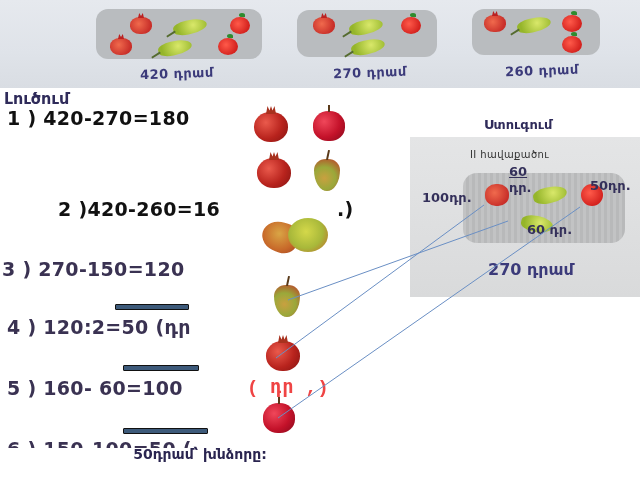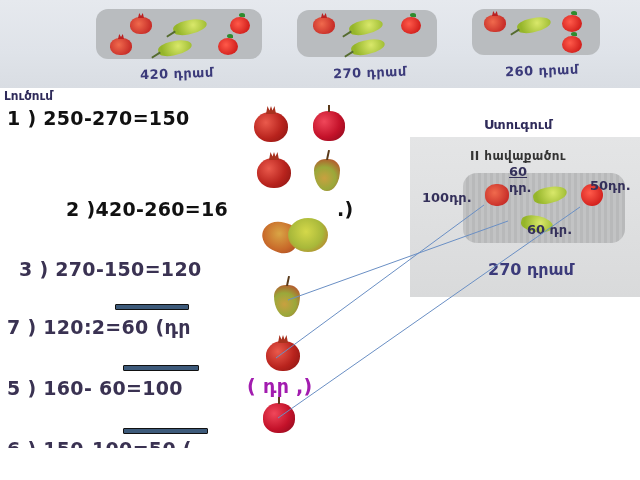--- a/index.html
+++ b/index.html
@@ -37,40 +37,40 @@
     .papl { width: 32px; height: 30px; border-radius: 48% 48% 46% 46%; background: radial-gradient(circle at 35% 35%, #f0475a, #c4122a 55%, #8b0a1d 95%); }
     .papl::before { content:""; position:absolute; left:15px; top:-6px; width:2px; height:7px; background:#5a3a1a; }
     .ppear { width: 26px; height: 32px; border-radius: 45% 45% 50% 50% / 35% 35% 65% 65%; background: radial-gradient(circle at 40% 60%, #c9a040, #9aa83a 45%, #b94a2a 90%); }
     .ppear::before { content:""; position:absolute; left:13px; top:-9px; width:2px; height:10px; background:#5a3a1a; transform: rotate(12deg); }
     .pair-pears { width: 66px; height: 40px; }
     .pair-pears .p1 { position:absolute; left:0; top:4px; width:36px; height:30px; border-radius: 50% 40% 40% 50%; background: radial-gradient(circle at 45% 40%, #d9a545, #c86a2a 60%, #a94822 95%); transform: rotate(18deg); }
     .pair-pears .p2 { position:absolute; left:26px; top:0; width:40px; height:34px; border-radius: 50%; background: radial-gradient(circle at 45% 40%, #d4d84a, #a8b83a 55%, #c06d2a 95%); }
 
     
     .heading-small {
-      font-weight: bold; font-size: 12px; color: #2f2b5a;
+      font-weight: bold; font-size: 16px; color: #2f2b5a;
     }
     .eq {
       font-weight: bold; font-size: 19px; color: #3a3252; white-space: nowrap; letter-spacing: 0.3px;
     }
     .eq.dark { color: #111111; }
     .bar {
       height: 4px; background: #3d5a7a; border: 1px solid #111; border-radius: 1px;
     }
 
     
     .panel {
       left: 410px; top: 137px; width: 230px; height: 160px;
       background: linear-gradient(180deg, #e4e5e6, #d9dadb);
     }
     .panel-basket {
       left: 53px; top: 36px; width: 162px; height: 70px; border-radius: 14px;
       background: repeating-linear-gradient(90deg, #c2c3c4 0 3px, #b8b9ba 3px 6px);
     }
-    .panel-sub { font-size: 12px; color: #333; letter-spacing: 0.4px; font-weight: bold; }
+    .panel-sub { font-size: 10px; color: #333; letter-spacing: 0.4px; }
     .panel-lbl { font-weight: bold; font-size: 13px; color: #34305a; }
     .panel-price { font-weight: bold; font-size: 16px; color: #3b3a7a; }
 
     .answer {
       font-weight: bold; font-size: 14px; color: #2a2550; text-align: center; line-height: 17px;
     }
     svg.lines { position: absolute; left: 0; top: 0; pointer-events: none; }
   </style>
 </head>
 <body>
@@ -99,31 +99,31 @@
     <div class="abs pom" style="left:12px; top:6px;"></div>
     <div class="abs pear" style="left:45px; top:9px;"></div>
     <div class="abs apl" style="left:90px; top:6px;"></div>
     <div class="abs apl" style="left:90px; top:27px;"></div>
   </div>
   <div class="abs price-label" style="left:505px; top:63px;">260 դրամ</div>
 </div>
 
 <div class="abs heading-small" style="left:4px; top:89px;">Լուծում</div>
 
-<div class="abs eq dark" style="left:7px; top:107px;">1 ) 250-270=150</div>
-<div class="abs eq dark" style="left:66px; top:198px;">2 )420-260=16</div>
+<div class="abs eq dark" style="left:7px; top:107px;">1 ) 420-270=180</div>
+<div class="abs eq dark" style="left:58px; top:198px;">2 )420-260=16</div>
 <div class="abs eq dark" style="left:337px; top:198px;">.)</div>
-<div class="abs eq" style="left:19px; top:258px;">3 ) 270-150=120</div>
+<div class="abs eq" style="left:2px; top:258px;">3 ) 270-150=120</div>
 
 <div class="abs bar" style="left:115px; top:304px; width:72px;"></div>
-<div class="abs eq" style="left:7px; top:316px;">7 ) 120:2=60 (դր</div>
+<div class="abs eq" style="left:7px; top:316px;">4 ) 120:2=50 (դր</div>
 
 <div class="abs bar" style="left:123px; top:365px; width:74px;"></div>
 <div class="abs eq" style="left:7px; top:377px;">5 ) 160- 60=100</div>
-<div class="abs eq" style="left:247px; top:375px; color:#a21caf;">( դր ,)</div>
+<div class="abs eq" style="left:247px; top:375px; color:#ef4444;font-family:Liberation Mono, monospace;">( դր ,)</div>
 
 <div class="abs bar" style="left:123px; top:428px; width:83px;"></div>
 <div class="abs eq" style="left:7px; top:438px; clip-path: inset(0 0 12px 0);">6 ) 150-100=50 (</div>
 
 <div class="abs ppom" style="left:254px; top:112px;"></div>
 <div class="abs papl" style="left:313px; top:111px;"></div>
 <div class="abs ppom" style="left:257px; top:158px;"></div>
 <div class="abs ppear" style="left:314px; top:159px;"></div>
 <div class="abs pair-pears" style="left:262px; top:218px;">
   <div class="p1"></div>
@@ -150,13 +150,14 @@
   <div class="abs panel-price" style="left:78px; top:123px;">270 դրամ</div>
 </div>
 
 <svg class="lines" width="640" height="480">
   <line x1="288" y1="300" x2="508" y2="221" stroke="#6a8fc4" stroke-width="1"></line>
   <line x1="276" y1="358" x2="484" y2="205" stroke="#6a8fc4" stroke-width="1"></line>
   <line x1="278" y1="418" x2="580" y2="207" stroke="#6a8fc4" stroke-width="1"></line>
 </svg>
 
 <div class="abs answer" style="left:10px; top:446px; width:380px;">
+  <div>50դրամ՝ խնձորը:</div>
 </div>
 
 </body></html>

